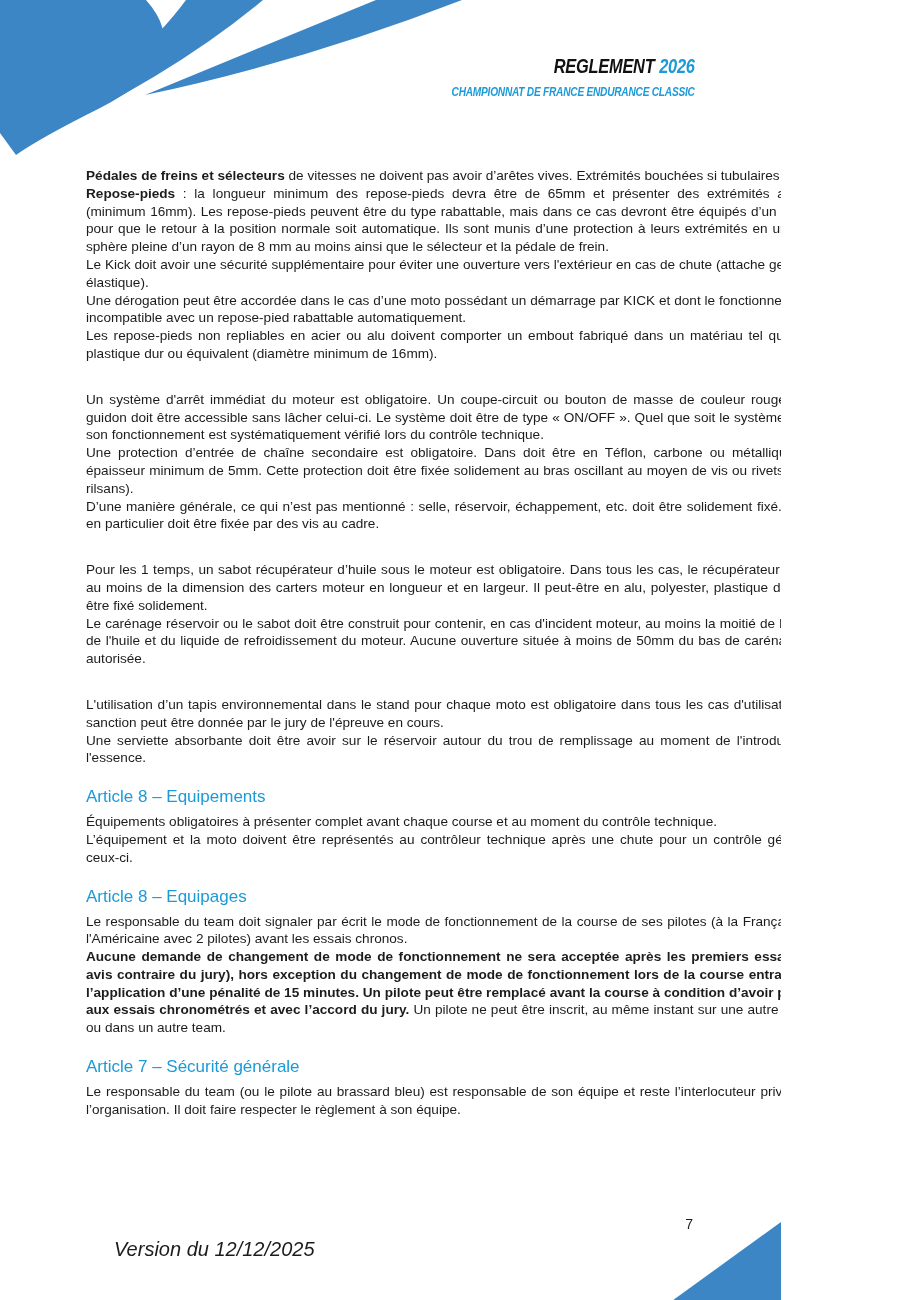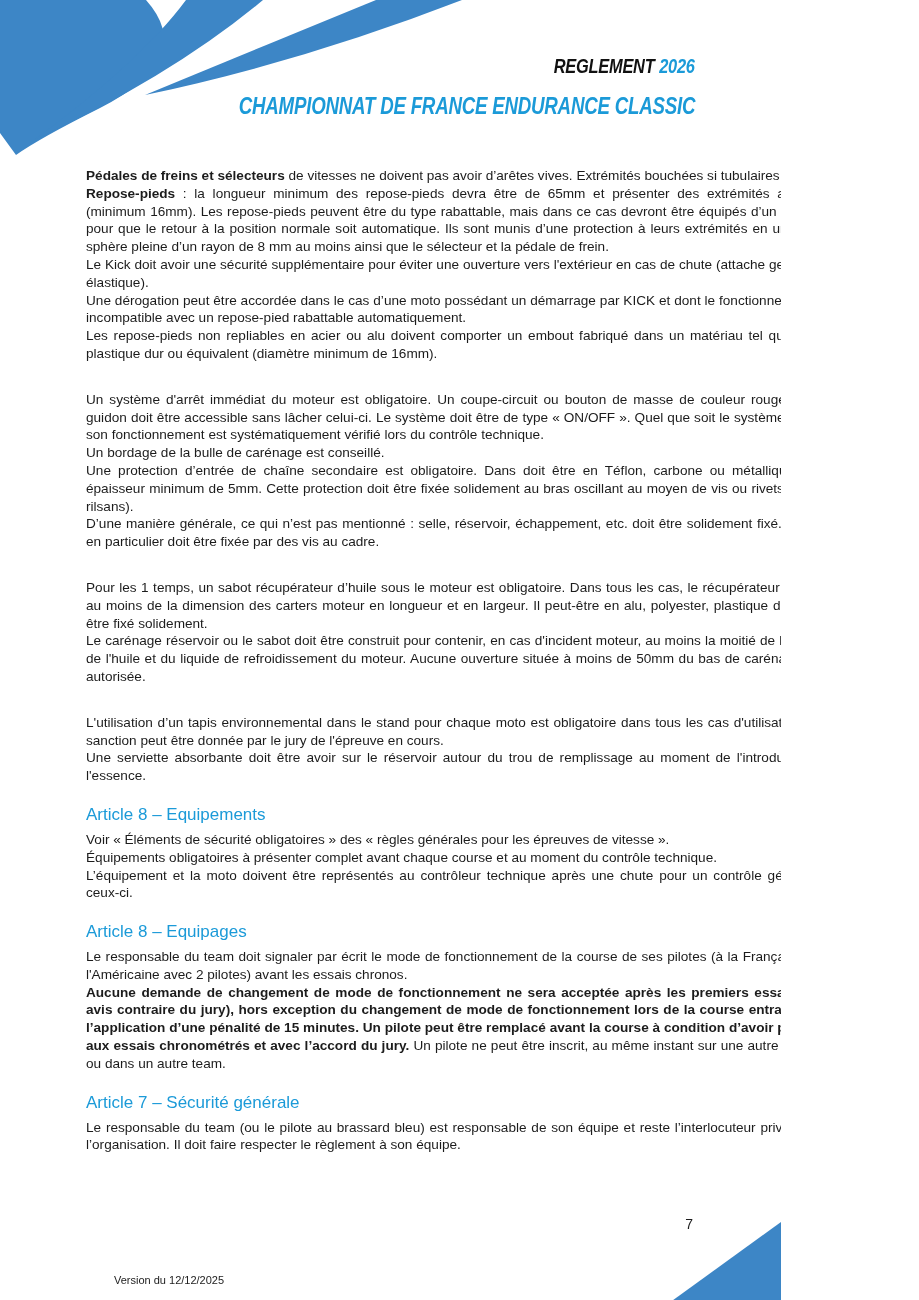--- a/index.html
+++ b/index.html
@@ -32,21 +32,21 @@
     white-space: nowrap;
   }
   .condensed {
     display: inline-block;
     transform: scaleX(0.78);
     transform-origin: 100% 50%;
     letter-spacing: -0.3px;
   }
   .title-line1 { font-size: 21px; color: #111111; }
   .title-line1 .year { color: var(--accent, #1b9ad8); padding-left: 6px; }
-  .title-line2 { font-size: 24px; color: var(--accent, #1b9ad8); margin-top: 16px; }
+  .title-line2 { font-size: 13px; color: var(--accent, #1b9ad8); margin-top: 8px; }
   
   .doc-body {
     position: absolute;
     left: 86px;
     top: 139px;
     width: 748px;
     font-size: 13.6px;
     line-height: 17.8px;
     text-align: justify;
   }
@@ -64,24 +64,25 @@
   
   .page-number {
     position: absolute;
     top: 1216px;
     right: 88px;
     font-size: 14px;
     color: #1c1c1c;
   }
   .version {
     position: absolute;
-    top: 1274px;
+    top: 1238px;
     left: 114px;
-    font-size: 11px;
+    font-size: 20px;
     color: #1c1c1c;
+    font-style: italic;
   }
   
   .corner-triangle {
     position: absolute;
     right: 0; bottom: 0;
     width: 110px; height: 78px;
     background: var(--swoosh, #3d86c6);
     clip-path: polygon(100% 0%, 100% 100%, 2% 100%);
   }
 </style>
@@ -107,29 +108,27 @@
     </div>
   </header>
 
   <main class="doc-body">
       <p class="para gap"><b>Pédales de freins et sélecteurs</b> de vitesses ne doivent pas avoir d’arêtes vives. Extrémités bouchées si tubulaires.</p>
       <p class="para"><b>Repose-pieds</b> : la longueur minimum des repose-pieds devra être de 65mm et présenter des extrémités arrondies (minimum 16mm). Les repose-pieds peuvent être du type rabattable, mais dans ce cas devront être équipés d’un dispositif pour que le retour à la position normale soit automatique. Ils sont munis d’une protection à leurs extrémités en une demi-sphère pleine d’un rayon de 8 mm au moins ainsi que le sélecteur et la pédale de frein.</p>
       <p class="para">Le Kick doit avoir une sécurité supplémentaire pour éviter une ouverture vers l'extérieur en cas de chute (attache genre gros élastique).</p>
       <p class="para">Une dérogation peut être accordée dans le cas d’une moto possédant un démarrage par KICK et dont le fonctionnement est incompatible avec un repose-pied rabattable automatiquement.</p>
       <p class="para">Les repose-pieds non repliables en acier ou alu doivent comporter un embout fabriqué dans un matériau tel que téflon, plastique dur ou équivalent (diamètre minimum de 16mm).</p>
       <p class="para gap">Un système d'arrêt immédiat du moteur est obligatoire. Un coupe-circuit ou bouton de masse de couleur rouge fixé au guidon doit être accessible sans lâcher celui-ci. Le système doit être de type « ON/OFF ». Quel que soit le système adopté, son fonctionnement est systématiquement vérifié lors du contrôle technique.</p>
-      <p class="para">Un bordage de la bulle de carénage est conseillé.</p>
       <p class="para">Une protection d’entrée de chaîne secondaire est obligatoire. Dans doit être en Téflon, carbone ou métallique d'une épaisseur minimum de 5mm. Cette protection doit être fixée solidement au bras oscillant au moyen de vis ou rivets (pas de rilsans).</p>
       <p class="para">D’une manière générale, ce qui n’est pas mentionné : selle, réservoir, échappement, etc. doit être solidement fixé. La selle en particulier doit être fixée par des vis au cadre.</p>
       <p class="para gap">Pour les 1 temps, un sabot récupérateur d’huile sous le moteur est obligatoire. Dans tous les cas, le récupérateur doit être au moins de la dimension des carters moteur en longueur et en largeur. Il peut-être en alu, polyester, plastique dur. Il doit être fixé solidement.</p>
       <p class="para">Le carénage réservoir ou le sabot doit être construit pour contenir, en cas d'incident moteur, au moins la moitié de la totalité de l'huile et du liquide de refroidissement du moteur. Aucune ouverture située à moins de 50mm du bas de carénage n'est autorisée.</p>
       <p class="para gap">L'utilisation d’un tapis environnemental dans le stand pour chaque moto est obligatoire dans tous les cas d'utilisation. Une sanction peut être donnée par le jury de l'épreuve en cours.</p>
       <p class="para">Une serviette absorbante doit être avoir sur le réservoir autour du trou de remplissage au moment de l'introduction de l'essence.</p>
       <h2 class="article-heading">Article 8 – Equipements</h2>
-      <p class="para">Voir « Éléments de sécurité obligatoires » des « règles générales pour les épreuves de vitesse ».</p>
       <p class="para">Équipements obligatoires à présenter complet avant chaque course et au moment du contrôle technique.</p>
       <p class="para">L’équipement et la moto doivent être représentés au contrôleur technique après une chute pour un contrôle général de ceux-ci.</p>
       <h2 class="article-heading">Article 8 – Equipages</h2>
       <p class="para">Le responsable du team doit signaler par écrit le mode de fonctionnement de la course de ses pilotes (à la Française ou à l'Américaine avec 2 pilotes) avant les essais chronos.</p>
       <p class="para"><b>Aucune demande de changement de mode de fonctionnement ne sera acceptée après les premiers essais (sauf avis contraire du jury), hors exception du changement de mode de fonctionnement lors de la course entrainement l’application d’une pénalité de 15 minutes. Un pilote peut être remplacé avant la course à condition d’avoir participé aux essais chronométrés et avec l’accord du jury.</b> Un pilote ne peut être inscrit, au même instant sur une autre machine ou dans un autre team.</p>
       <h2 class="article-heading">Article 7 – Sécurité générale</h2>
       <p class="para">Le responsable du team (ou le pilote au brassard bleu) est responsable de son équipe et reste l’interlocuteur privilégié de l’organisation. Il doit faire respecter le règlement à son équipe.</p>
     </main>
 
   <div class="page-number">7</div>

